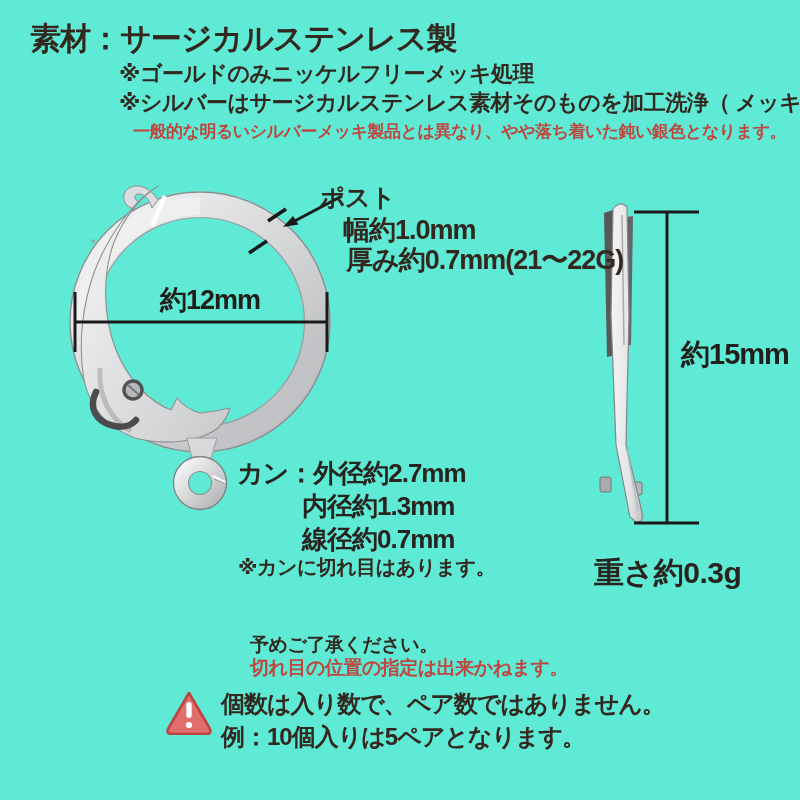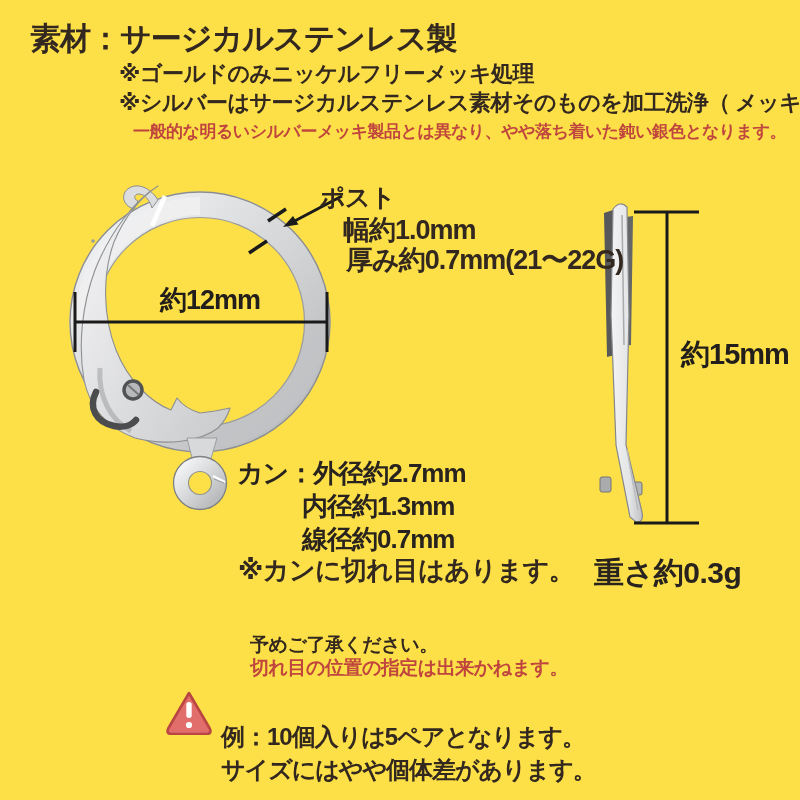--- a/index.html
+++ b/index.html
@@ -1,33 +1,33 @@
 <!DOCTYPE html>
 <html><head>
 <meta charset="utf-8">
 <style>
   html,body{margin:0;padding:0;background:#ffffff;}
   .canvas{
-    position:relative;width:800px;height:800px;background:#fde047;overflow:hidden;
+    position:relative;width:800px;height:800px;background:#5eead4;overflow:hidden;
     font-family:"Liberation Sans","DejaVu Sans",sans-serif;
   }
   .t{
     position:absolute;white-space:nowrap;font-weight:bold;line-height:1;
     color:#33281f;letter-spacing:-0.5px;
   }
   .red{color:#bf453e;}
   .title{font-size:31px;letter-spacing:-1px;}
   .note{font-size:22px;}
   .rednote{font-size:17px;letter-spacing:-0.5px;}
   .postlbl{font-size:25px;}
   .postspec{font-size:27px;letter-spacing:-1px;}
   .dim{font-size:27px;color:#221e1b;letter-spacing:-1px;}
   .dim15{font-size:29px;color:#221e1b;letter-spacing:-1px;}
   .kanspec{font-size:26px;color:#28231f;letter-spacing:-1px;}
-  .kannote{font-size:26px;}
+  .kannote{font-size:20px;}
   .kansub{font-size:19px;}
   .weight{font-size:30px;color:#28231f;}
   .warn{font-size:24px;letter-spacing:-1px;}
   svg{position:absolute;display:block;}
 </style>
 </head>
 <body>
 
 <div class="canvas">
 
@@ -148,16 +148,16 @@
   <div class="t kansub" style="left:250px;top:635px;">予めご了承ください。</div>
 
   <div class="t dim15" style="left:681px;top:340px;">約15mm</div>
   <div class="t weight" style="left:594px;top:558px;">重さ約0.3g</div>
 
   <svg style="left:164px;top:689px;" width="50" height="46" viewBox="0 0 50 46">
     <path d="M 25,4 L 45.5,39 Q 48.5,45 42,45 L 8,45 Q 1.5,45 4.5,39 Z" fill="#e26e6c" stroke="#b94643" stroke-width="2.6" stroke-linejoin="round"></path>
     <rect x="22.3" y="13" width="5.4" height="16" rx="2.7" fill="#ffffff"></rect>
     <circle cx="25" cy="36" r="3.1" fill="#ffffff"></circle>
   </svg>
+  <div class="t warn" style="left:221px;top:692px;">個数は入り数で、ペア数ではありません。</div>
   <div class="t warn" style="left:221px;top:725px;">例：10個入りは5ペアとなります。</div>
-  <div class="t warn" style="left:221px;top:758px;">サイズにはやや個体差があります。</div>
 
 </div>
 
 </body></html>

